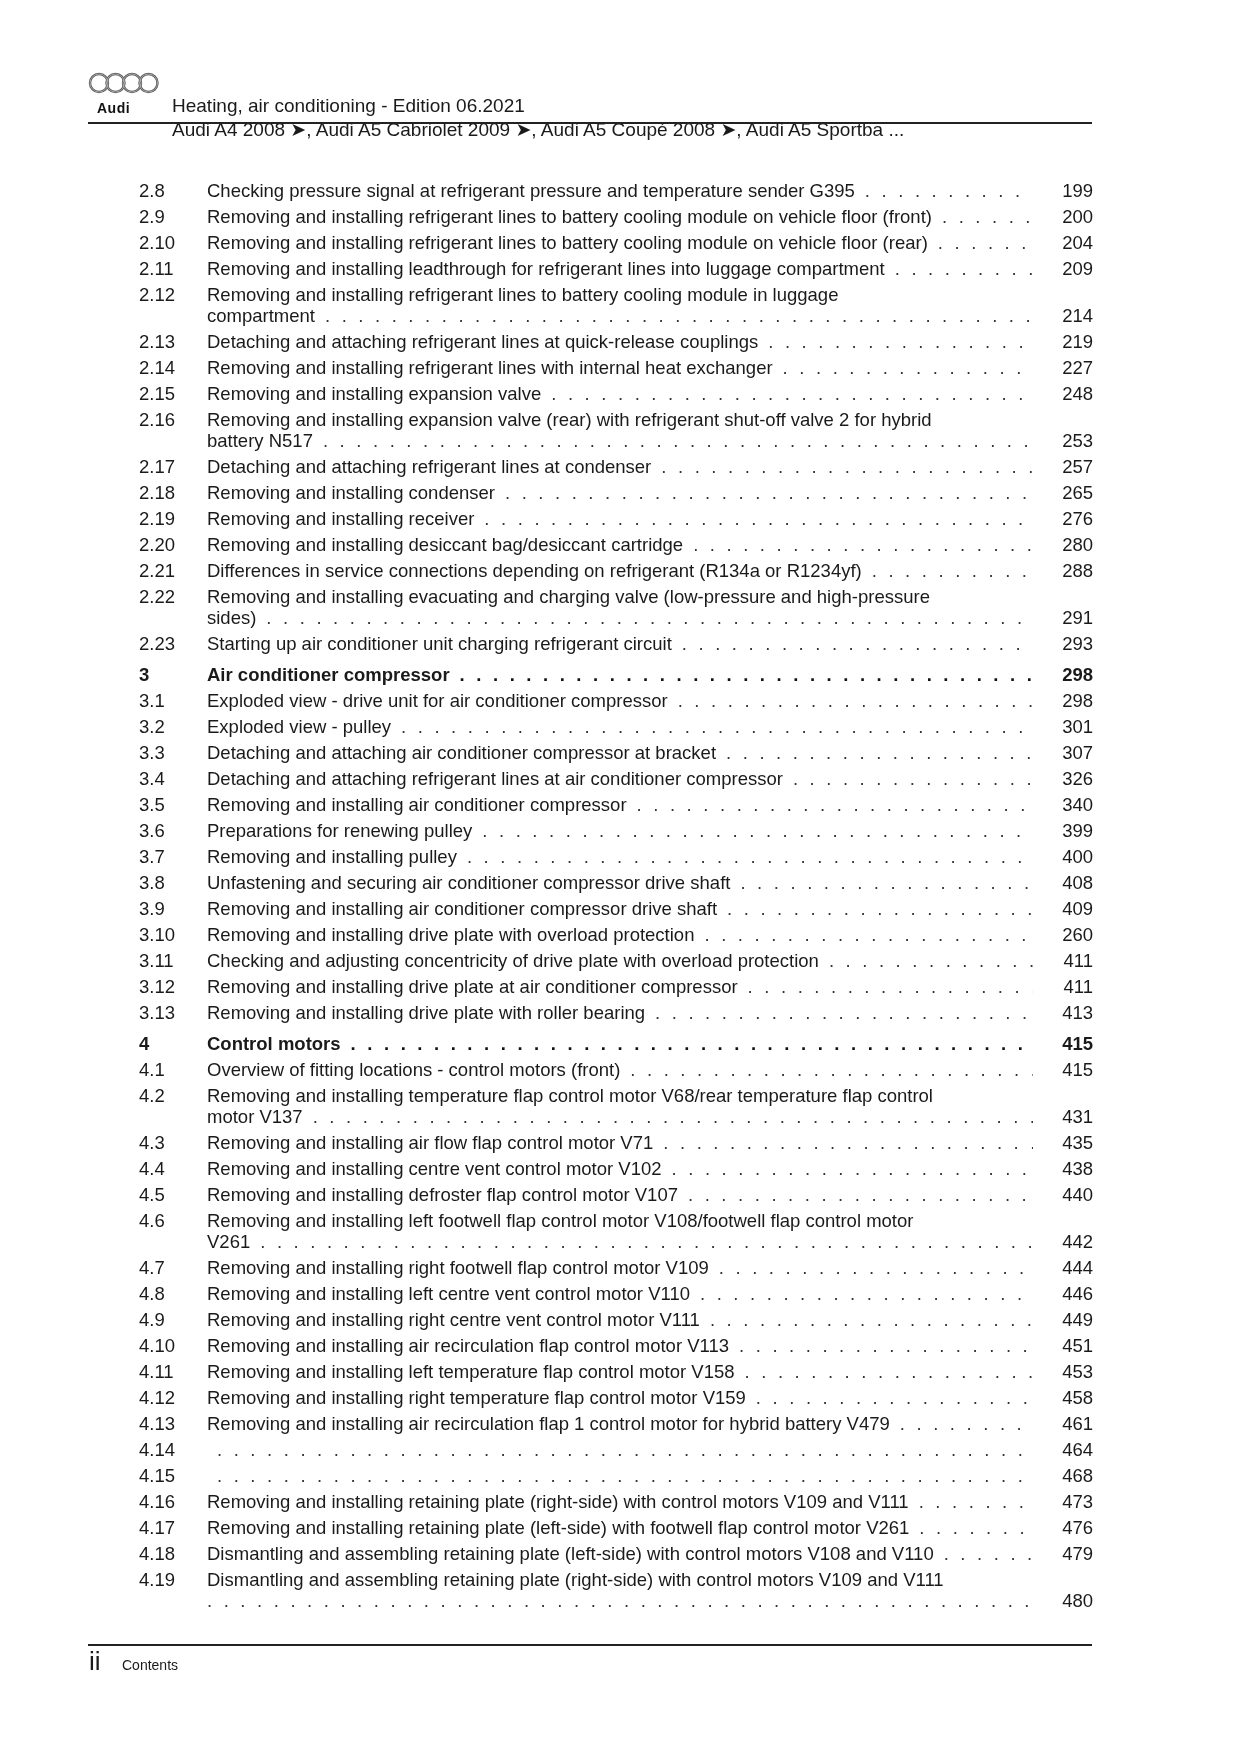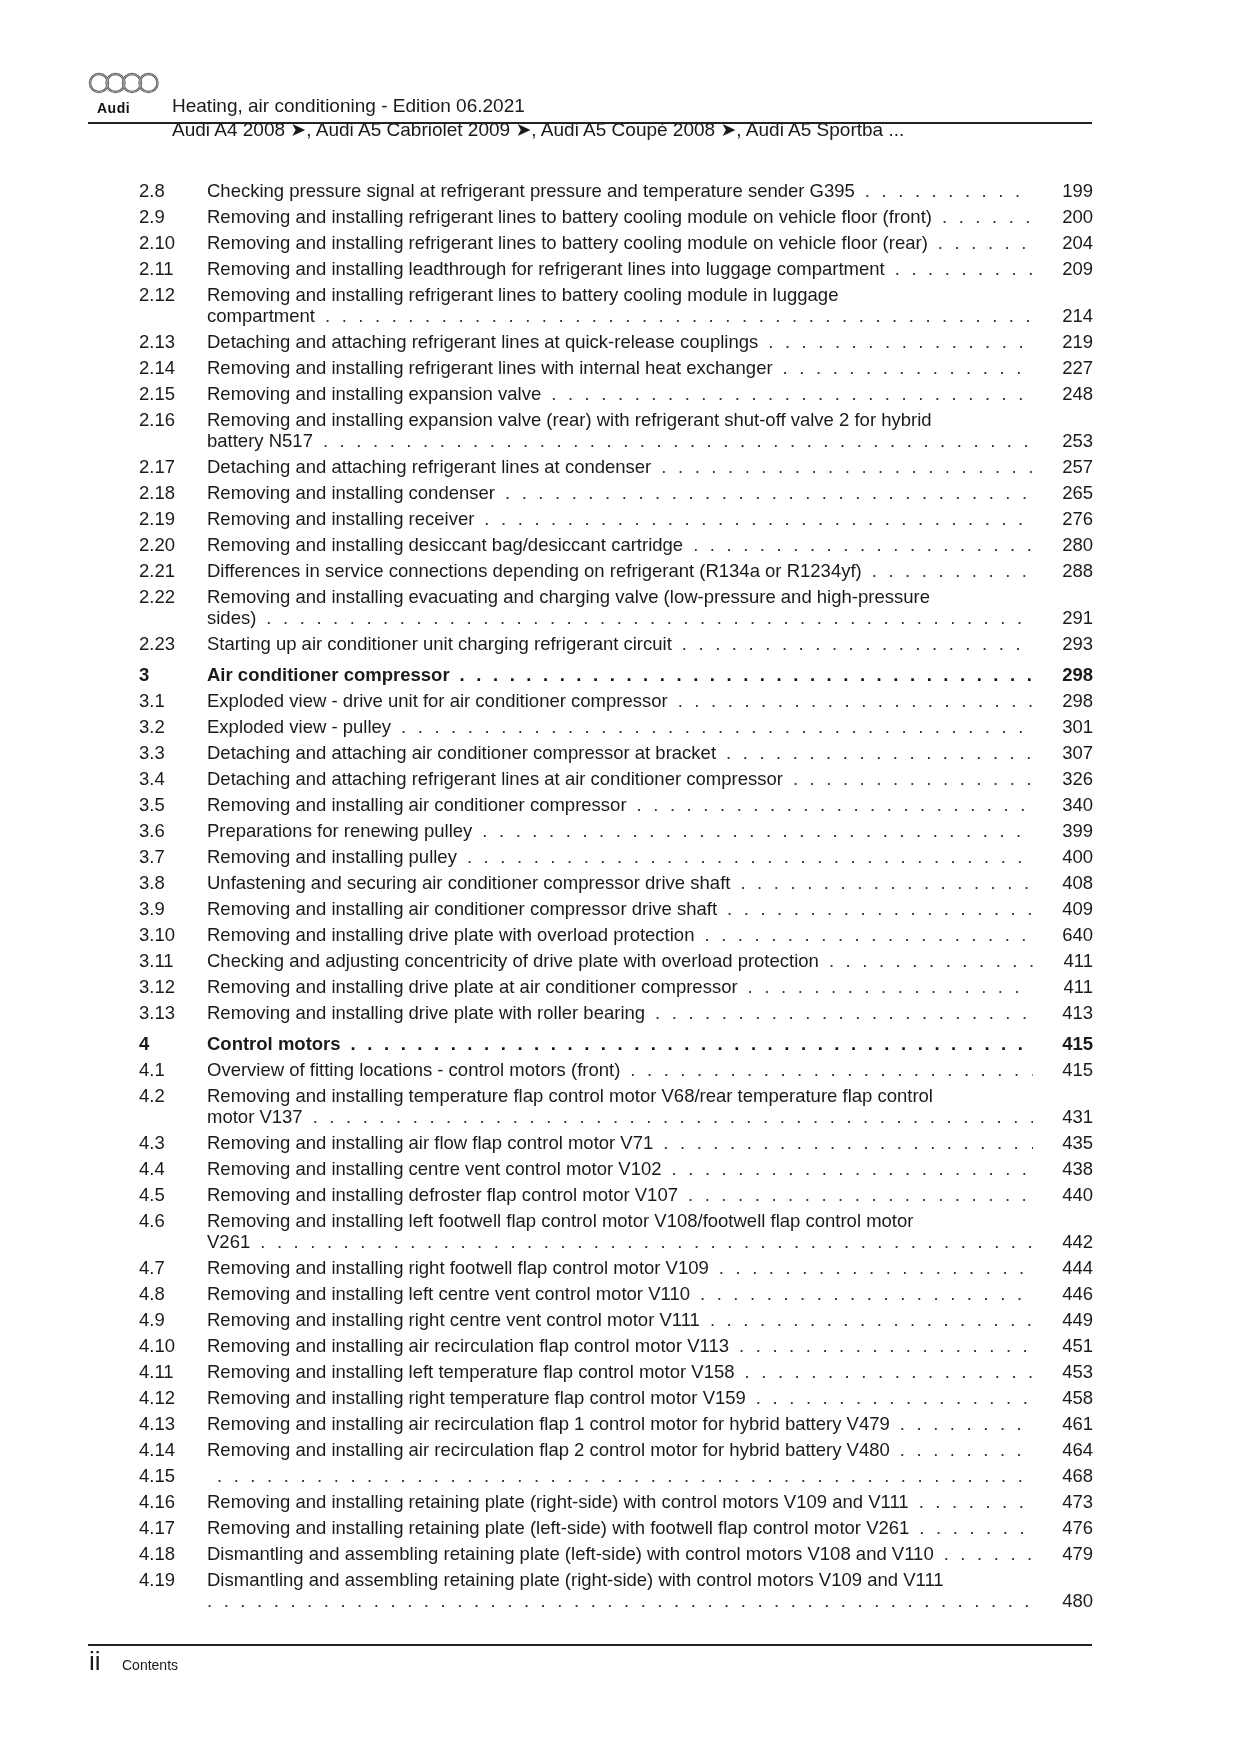--- a/index.html
+++ b/index.html
@@ -323,21 +323,21 @@
       <span class="page">409</span>
     </div>
     <div class="row single">
       <span class="num">3.10</span>
       <div class="title">
         <div class="leader-line">
           <span class="txt">Removing and installing drive plate with overload protection</span>
           <span class="dots"> . . . . . . . . . . . . . . . . . . . . . . . . . . . . . . . . . . . . . . . . . . . . . . . . . . . . . . . . . . . . . . . . . . . . . . . . . . . . . . . . . . . . . . . . . . . . . . . . . . . . . . . . . . . . . . . . . . . . . . . . . . . . . . . . . . . . . . . . . . . . . . . . . . . . . .</span>
         </div>
       </div>
-      <span class="page">640</span>
+      <span class="page">260</span>
     </div>
     <div class="row single">
       <span class="num">3.11</span>
       <div class="title">
         <div class="leader-line">
           <span class="txt">Checking and adjusting concentricity of drive plate with overload protection</span>
           <span class="dots"> . . . . . . . . . . . . . . . . . . . . . . . . . . . . . . . . . . . . . . . . . . . . . . . . . . . . . . . . . . . . . . . . . . . . . . . . . . . . . . . . . . . . . . . . . . . . . . . . . . . . . . . . . . . . . . . . . . . . . . . . . . . . . . . . . . . . . . . . . . . . . . . . . . . . . .</span>
         </div>
       </div>
       <span class="page">411</span>
@@ -501,21 +501,20 @@
           <span class="txt">Removing and installing air recirculation flap 1 control motor for hybrid battery V479</span>
           <span class="dots"> . . . . . . . . . . . . . . . . . . . . . . . . . . . . . . . . . . . . . . . . . . . . . . . . . . . . . . . . . . . . . . . . . . . . . . . . . . . . . . . . . . . . . . . . . . . . . . . . . . . . . . . . . . . . . . . . . . . . . . . . . . . . . . . . . . . . . . . . . . . . . . . . . . . . . .</span>
         </div>
       </div>
       <span class="page">461</span>
     </div>
     <div class="row single">
       <span class="num">4.14</span>
       <div class="title">
         <div class="leader-line">
-          <span class="txt">Removing and installing air recirculation flap 2 control motor for hybrid battery V480</span>
           <span class="dots"> . . . . . . . . . . . . . . . . . . . . . . . . . . . . . . . . . . . . . . . . . . . . . . . . . . . . . . . . . . . . . . . . . . . . . . . . . . . . . . . . . . . . . . . . . . . . . . . . . . . . . . . . . . . . . . . . . . . . . . . . . . . . . . . . . . . . . . . . . . . . . . . . . . . . . .</span>
         </div>
       </div>
       <span class="page">464</span>
     </div>
     <div class="row single">
       <span class="num">4.15</span>
       <div class="title">
         <div class="leader-line">
           <span class="dots"> . . . . . . . . . . . . . . . . . . . . . . . . . . . . . . . . . . . . . . . . . . . . . . . . . . . . . . . . . . . . . . . . . . . . . . . . . . . . . . . . . . . . . . . . . . . . . . . . . . . . . . . . . . . . . . . . . . . . . . . . . . . . . . . . . . . . . . . . . . . . . . . . . . . . . .</span>

